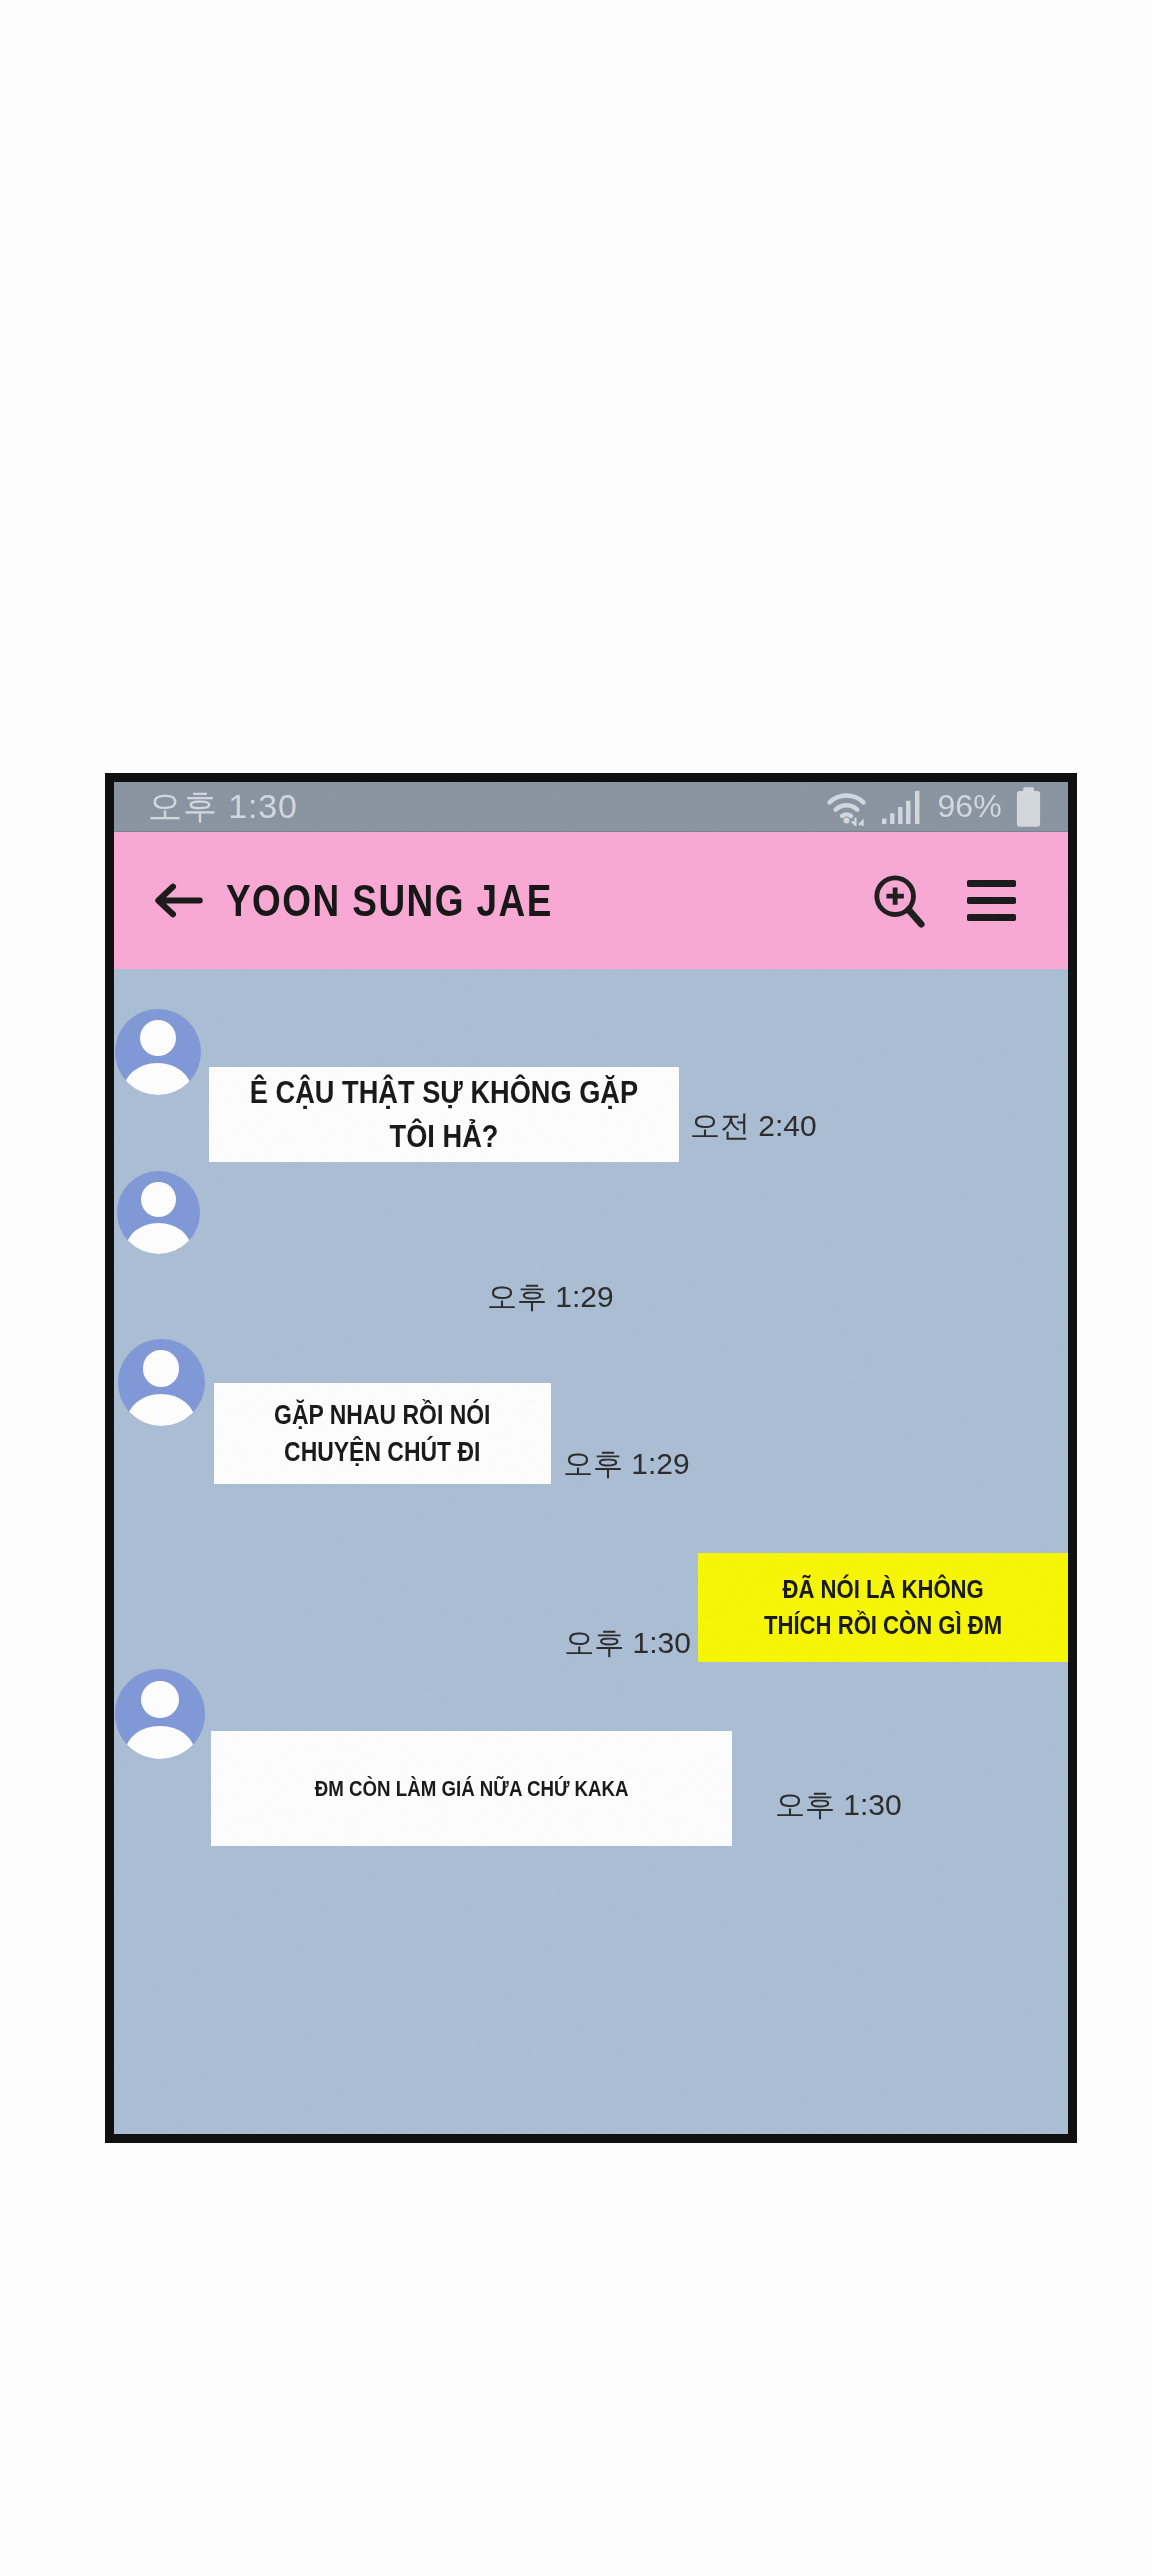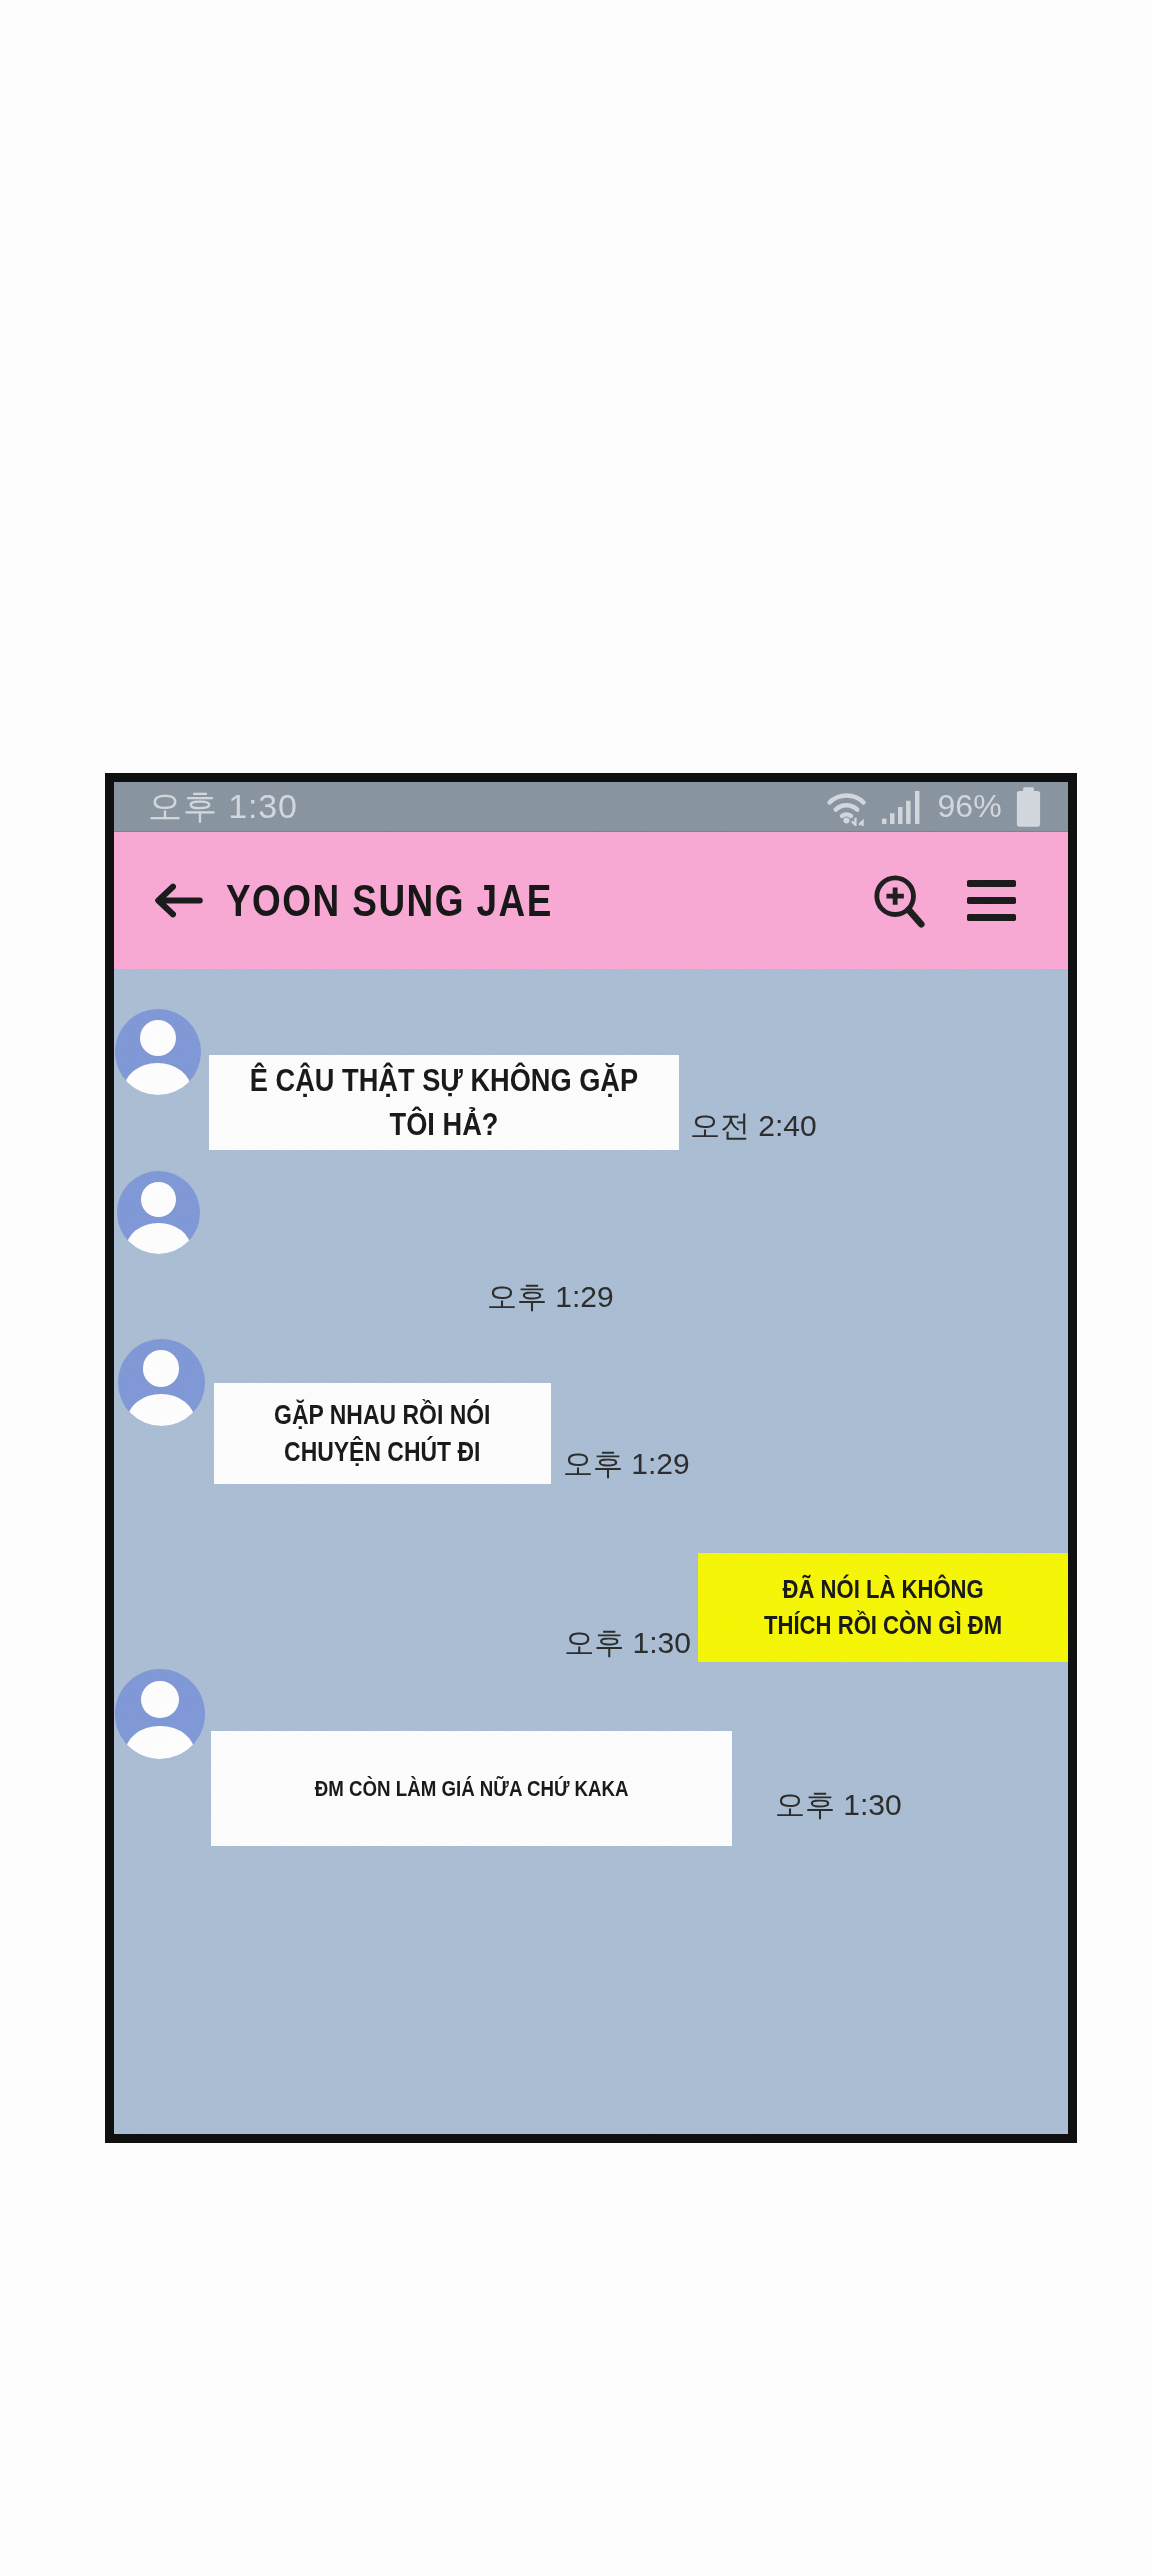--- a/index.html
+++ b/index.html
@@ -50,21 +50,21 @@
     position:absolute;background:#fefefe;display:flex;align-items:center;justify-content:center;
     color:#141414;font-weight:bold;white-space:pre-line;text-align:center;
   }
   .bubble .txt{display:inline-block;transform:scaleX(0.85);line-height:1.35;}
   .bubble.yellow{background:#f7f701;}
   .time{
     position:absolute;font-size:30px;color:#282828;white-space:nowrap;
   }
   
   .av1{left:0.9px;  top:40px; width:86px; height:86px;}
-  .bb1{left:95px;top:86px; width:470px;height:95px;font-size:32px;}
+  .bb1{left:95px;top:98px; width:470px;height:95px;font-size:32px;}
   .tm1{left:576px;top:137px;}
   .av2{left:2.7px;  top:202px;width:83px; height:83px;}
   .bb2{left:95px;top:248px;width:265px;height:101px;font-size:27px;}
   .tm2{left:373px;top:308px;}
   .av3{left:3.6px;  top:370px;width:87px; height:87px;}
   .bb3{left:100px;top:414px;width:337px;height:101px;font-size:27px;}
   .tm3{left:449px;top:475px;}
   .bb4{left:584px;top:584px;width:370px;height:109px;font-size:26px;}
   .tm4{right:377px;top:654px;}
   .av5{left:0.9px;  top:700px;width:90px;height:90px;}

